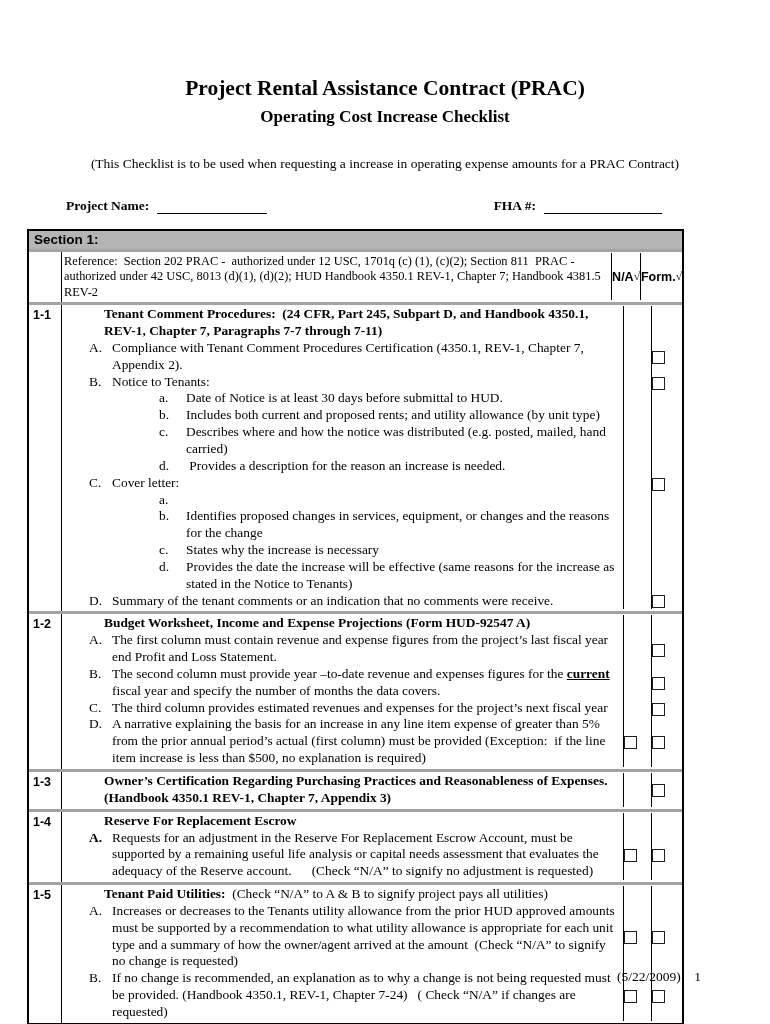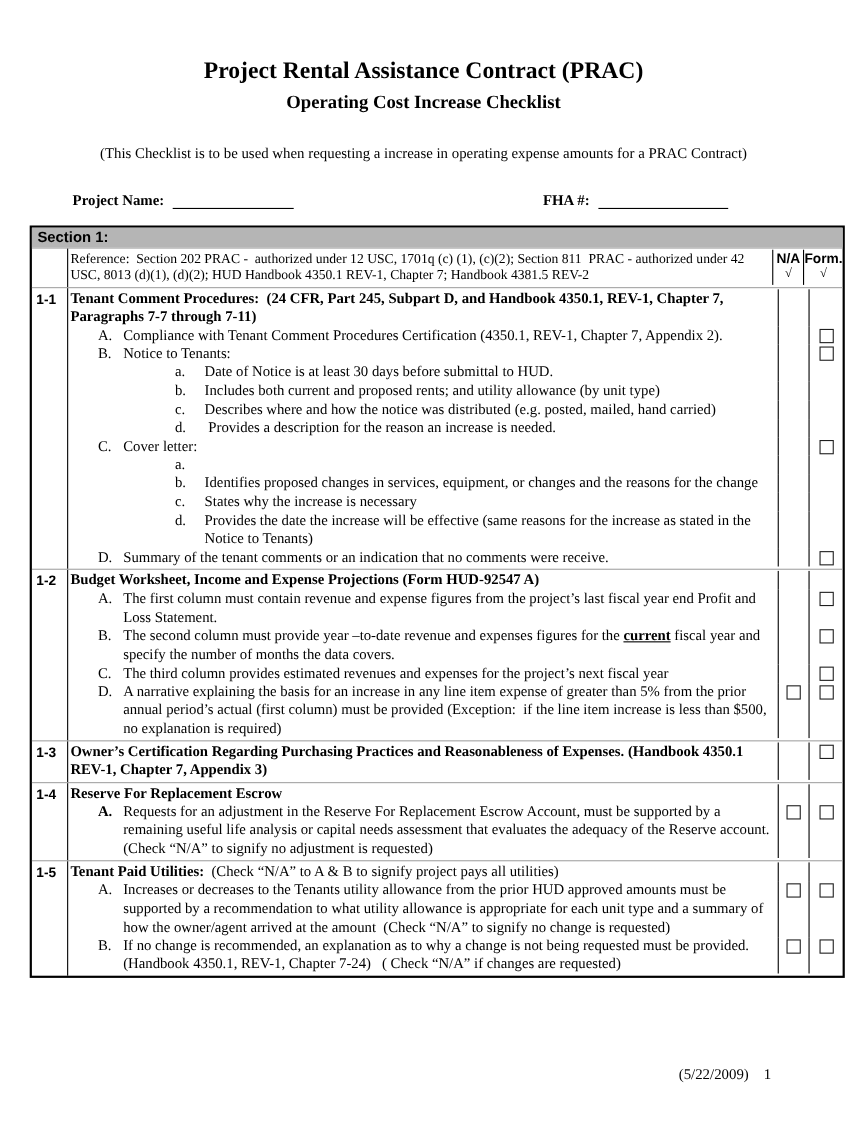--- a/index.html
+++ b/index.html
@@ -2,21 +2,21 @@
 <html><head>
 <meta charset="utf-8">
 <style>
   * { box-sizing: border-box; }
   html,body { margin:0; padding:0; }
   body {
     width:770px; height:1024px; background:#ffffff; color:#000;
     font-family:"Liberation Serif", serif; position:relative; overflow:hidden;
   }
   .doc-title {
-    margin:0; padding-top:52px; text-align:center;
+    margin:0; padding-top:76px; text-align:center;
     font-size:21.5px; font-weight:bold; font-family:"Liberation Serif", serif;
   }
   .doc-subtitle {
     margin:6px 0 0; text-align:center; font-size:17px; font-weight:bold;
   }
   .intro-line {
     margin:29px 0 0; text-align:center; font-size:13.5px;
   }
   .fields-row {
     margin:26px 0 0; display:flex; justify-content:space-between;
@@ -25,50 +25,50 @@
   .field-group { display:flex; align-items:flex-end; }
   .field-label { font-weight:bold; }
   .blank-line {
     display:inline-block; width:110px; height:14px;
     border-bottom:1.6px solid #000; margin-left:8px;
   }
   .fha .blank-line { width:118px; }
 
   
   .ctable {
-    width:741px; margin:15px 0 0 27px; border:2px solid #000; background:#fff;
+    width:657px; margin:15px 0 0 27px; border:2px solid #000; background:#fff;
   }
   .section-hdr {
     background:#b5b5b5; font-family:"Liberation Sans", sans-serif;
     font-weight:bold; font-size:13.5px; padding:1px 5px 2px; height:18px;
     border-bottom:0;
   }
-  .trow { display:flex; border-top:1px solid #a3a3a3; }
+  .trow { display:flex; border-top:3px solid #a3a3a3; }
   .num {
     flex:0 0 33px; border-right:1px solid #000;
     font-family:"Liberation Sans", sans-serif; font-weight:bold;
     font-size:12.5px; padding:3px 0 0 4px;
   }
   .lines { flex:1; display:flex; flex-direction:column; padding:1px 0 2px; }
   .line { display:flex; align-items:stretch; flex:1; }
   .ltext {
     flex:1; font-size:13.4px; line-height:16.85px; padding:0 5px 0 2px;
     white-space:pre-wrap;
   }
-  .ltext.heading { font-weight:normal; }
+  .ltext.heading { font-weight:normal;margin-left:40px; }
   .ltext .b { font-weight:bold; }
   .ltext .u { text-decoration:underline; }
   .ltext.ind1 { display:flex; padding-left:27px; }
   .ltext.ind1 .lbl { flex:0 0 23px; }
   .ltext.ind2 { display:flex; padding-left:97px; }
   .ltext.ind2 .lbl { flex:0 0 27px; }
   .lbody { flex:1; white-space:pre-wrap; }
   .na-col, .incl-col {
     flex:0 0 28px; border-left:1px solid #000;
-    display:flex; flex-direction:column; align-items:center;
+    display:flex; flex-direction:row; align-items:center;
   }
   .incl-col { flex:0 0 31px; }
   .cbox {
     width:13px; height:13px; border:1.5px solid #1f1f1f; background:#fff;
     margin-top:2px;
   }
   
   .ltext.ref { font-size:12.4px; line-height:15.4px; padding-top:1px; }
   .hdr-cell { padding-top:0; }
   .colhdr {

